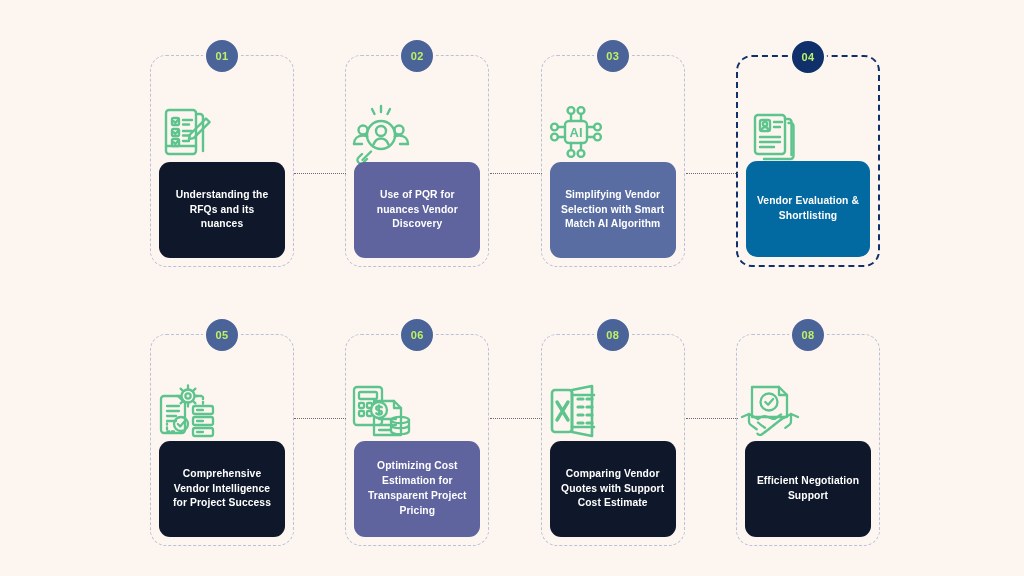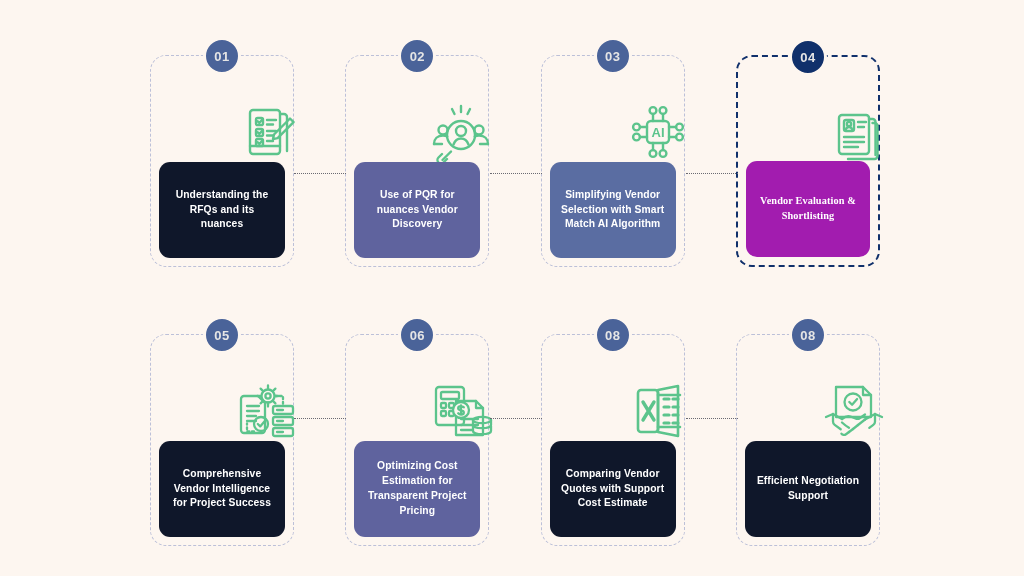--- a/index.html
+++ b/index.html
@@ -49,41 +49,41 @@
   .badge {
     position: absolute;
     top: -19px;
     left: 50%;
     transform: translateX(-50%);
     width: 38px;
     height: 38px;
     border-radius: 50%;
     background: #4a6399;
     border: 3.5px solid #fdf6f0;
-    color: #e5e5e5;
-    font-size: 13px;
+    color: #bef264;
+    font-size: 11px;
     font-weight: bold;
     letter-spacing: 0.4px;
     display: flex;
     align-items: center;
     justify-content: center;
     z-index: 4;
   }
   .card.active .badge { background: #10306b; }
 
   
   .icon-wrap {
     position: absolute;
     top: 34px;
-    left: 8px;
+    left: 0;
     width: 100%;
     height: 84px;
     display: flex;
     align-items: center;
-    justify-content: flex-end;
+    justify-content: flex-start;
   }
   .icon-wrap svg { display: block; }
 
   
   .label-box {
     position: absolute;
     left: 8px;
     right: 8px;
     bottom: 8px;
     height: 96px;
@@ -95,21 +95,21 @@
     justify-content: center;
     text-align: center;
     padding: 6px 8px;
     font-size: 10.3px;
     font-weight: bold;
     line-height: 1.45;
     letter-spacing: 0.1px;
   }
   .label-box.purple { background: #5f639e; }
   .label-box.steel  { background: #5a6da2; text-align: center; }
-  .label-box.navy   { background: #a21caf; font-family: Liberation Serif, serif; }
+  .label-box.navy   { background: #0369a1; }
 
   
   .conn {
     position: absolute;
     height: 0;
     border-top: 1.6px dotted #6a6a72;
     z-index: 1;
   }
 </style>
 </head>

